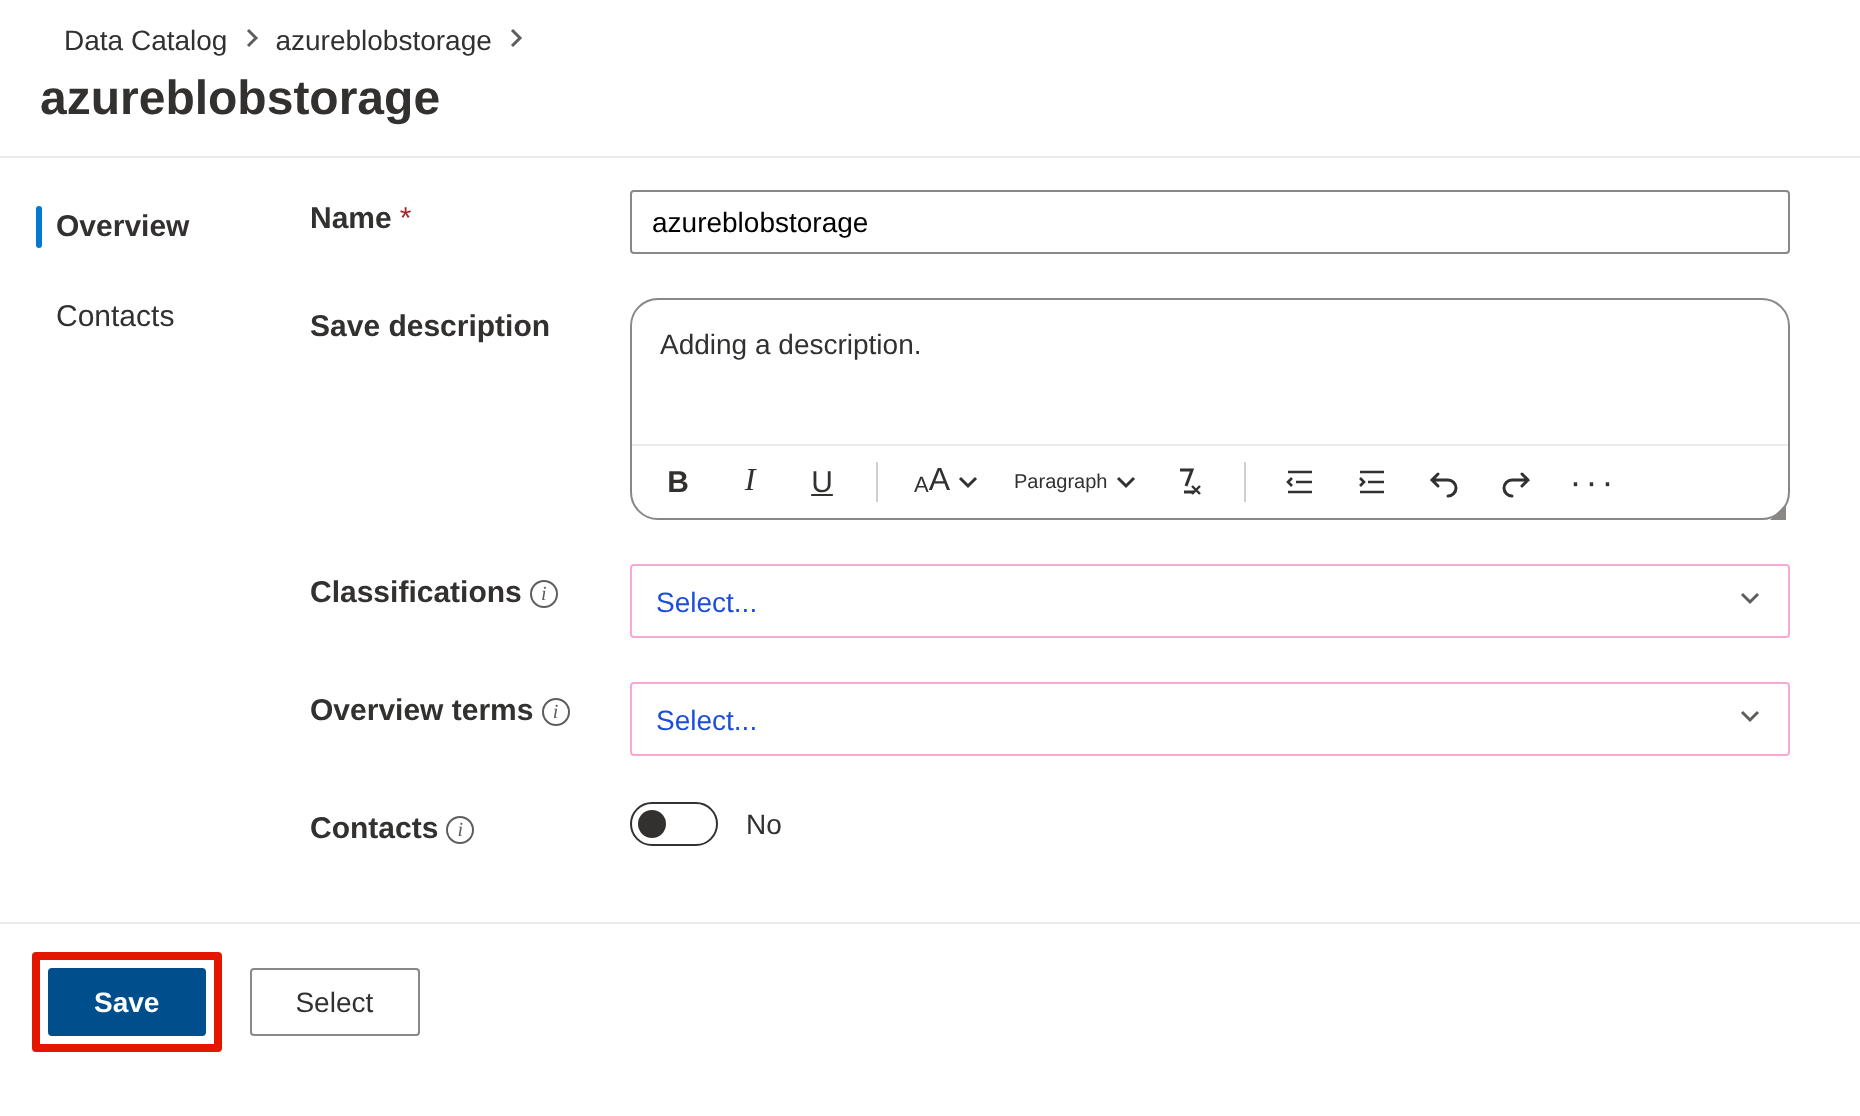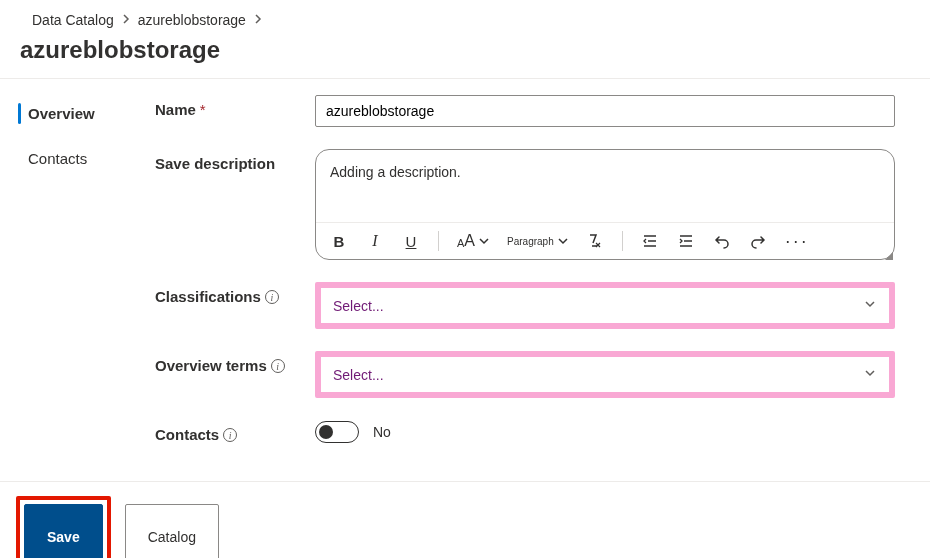--- a/index.html
+++ b/index.html
@@ -86,28 +86,28 @@
     width: 100%;
     padding: 7px 10px;
     border: 1px solid #8a8886;
     border-radius: 2px;
     font-size: 14px;
     font-family: inherit;
   }
   .select {
     width: 100%;
     padding: 9px 12px;
-    border: 6px solid #f9a8d4;
+    border: 1px solid #f9a8d4;
     border-radius: 2px;
     font-size: 14px;
     font-family: inherit;
     display: flex;
     justify-content: space-between;
     align-items: center;
-    color: #701a75;
+    color: #1d4ed8;
     cursor: pointer;
   }
   .select .caret svg { stroke: #605e5c; }
   .rich-editor {
     border: 1px solid #8a8886;
     border-radius: 14px;
   }
   .editor-body {
     padding: 14px 14px 24px;
     font-size: 14px;
@@ -171,21 +171,21 @@
     align-items: center;
     gap: 14px;
   }
   .save-highlight {
     border: 4px solid #e31700;
     padding: 4px;
     border-radius: 2px;
     display: inline-block;
   }
   .btn {
-    padding: 24px 22px;
+    padding: 8px 22px;
     font-size: 14px;
     font-family: inherit;
     border-radius: 2px;
     cursor: pointer;
   }
   .btn-primary {
     background: #004e8c;
     color: #fff;
     border: 1px solid #004e8c;
     font-weight: 600;
@@ -341,14 +341,14 @@
 
   </div>
 </div>
 
 <div class="divider"></div>
 
 <div class="footer">
   <span class="save-highlight">
     <button class="btn btn-primary">Save</button>
   </span>
-  <button class="btn btn-secondary">Catalog</button>
+  <button class="btn btn-secondary">Select</button>
 </div>
 
 </body></html>

